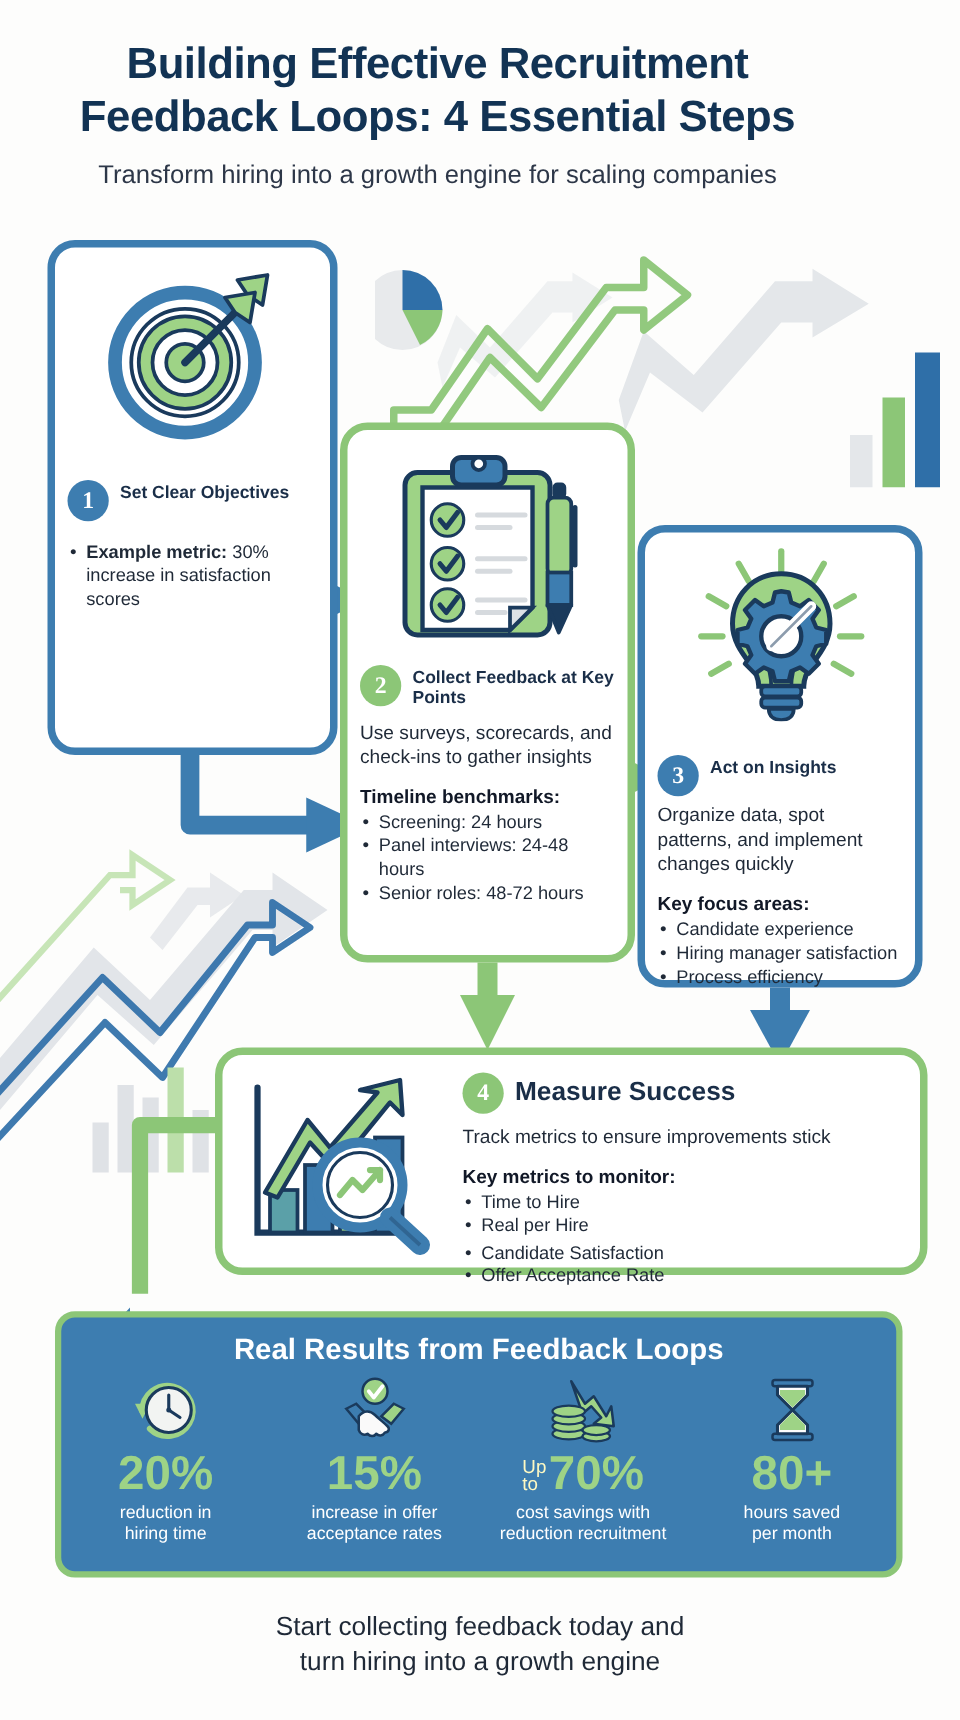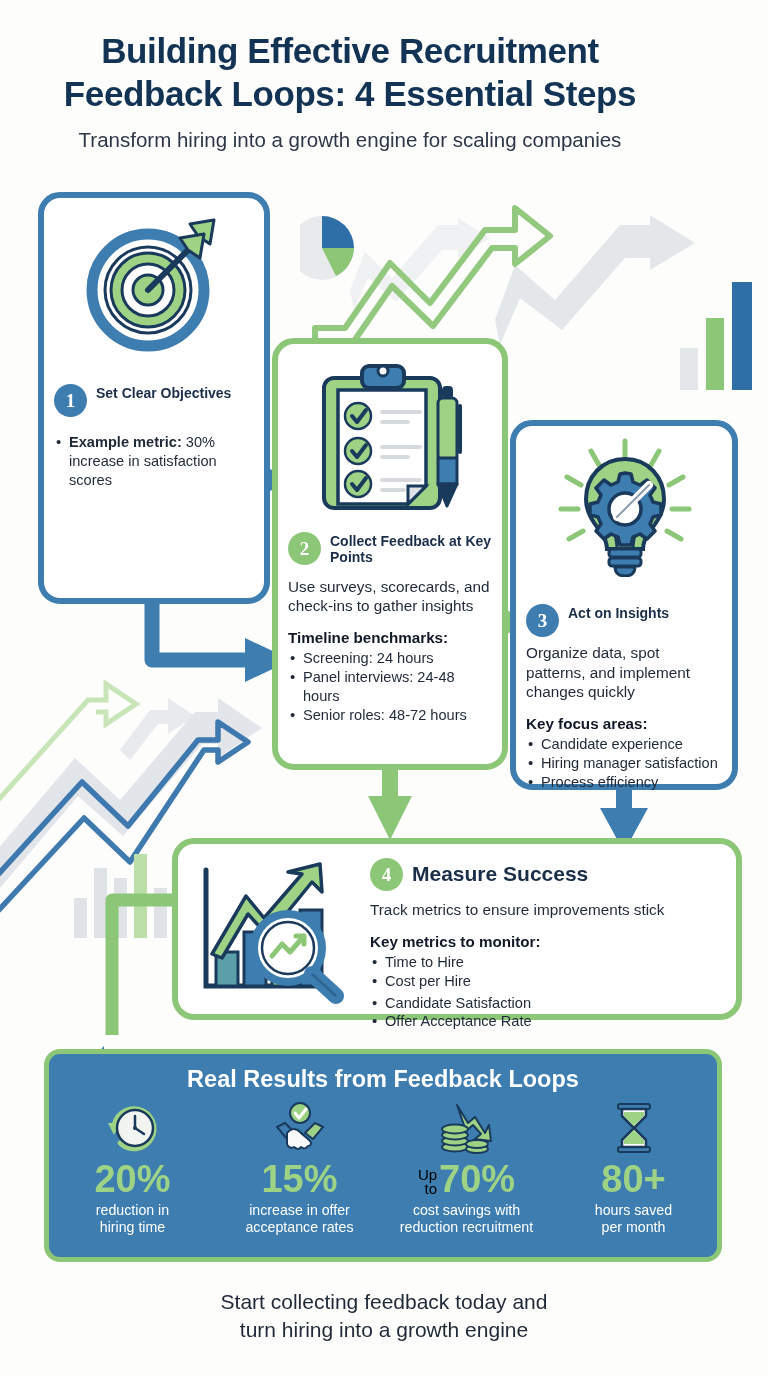--- a/index.html
+++ b/index.html
@@ -83,22 +83,22 @@
     margin-top: 12px;
   }
   #stats { display: flex; margin-top: 8px; }
   .stat { flex: 1; text-align: center; }
   .stat-icon { height: 54px; display: flex; align-items: center; justify-content: center; }
   .stat-num {
     color: #9ed386; font-size: 38px; font-weight: bold; line-height: 1;
     margin-top: 5px; font-family: "Liberation Sans", sans-serif;
   }
   .stat-num .upto {
-    color: #000000; font-size: 15px; font-weight: 400; display: inline-block;
-    line-height: 0.95; text-align: right; vertical-align: middle; margin-right: 2px;
+    color: #fef9c3; font-size: 15px; font-weight: 400; display: inline-block;
+    line-height: 0.95; text-align: left; vertical-align: middle; margin-right: 2px;
   }
   .stat-label { color: #ffffff; font-size: 14.2px; line-height: 1.22; margin-top: 4px; }
 
   
   #footer {
     position: absolute; left: 0; top: 1288px; width: 768px; text-align: center;
     font-size: 21px; color: #1f2937; line-height: 1.33;
   }
 </style>
 </head>
@@ -311,21 +311,21 @@
   <div class="card-body" style="left:354px; top:858px; width:388px;">
     <div class="step-head">
       <div class="badge green">4</div>
       <div class="step-title" style="font-size:21px; padding-top:4px;">Measure Success</div>
     </div>
     <div class="step-desc" style="margin-top:9px;">Track metrics to ensure improvements stick</div>
     <div class="sub-head">Key metrics to monitor:</div>
     <div class="cols">
       <ul class="bul">
         <li>Time to Hire</li>
-        <li>Cost per Hire</li>
+        <li>Real per Hire</li>
       </ul>
       <ul class="bul">
         <li>Candidate Satisfaction</li>
         <li>Offer Acceptance Rate</li>
       </ul>
     </div>
   </div>
 
   <div id="banner">
     <div id="banner-title">Real Results from Feedback Loops</div>

